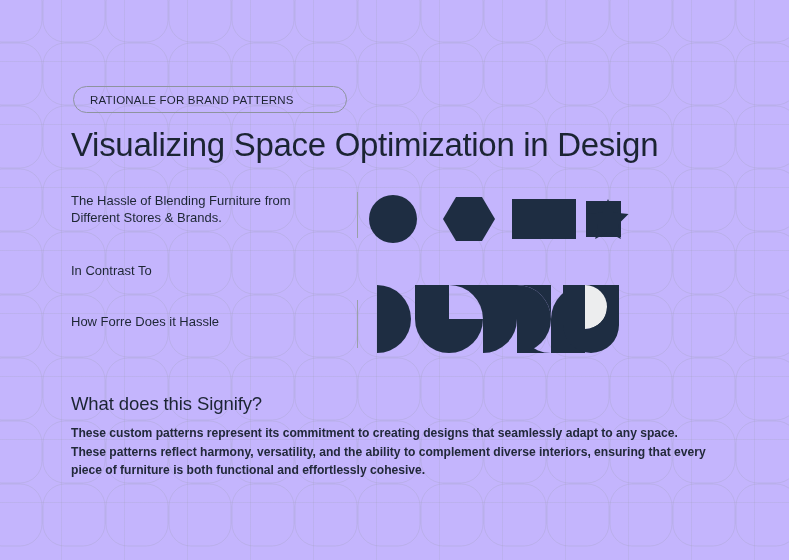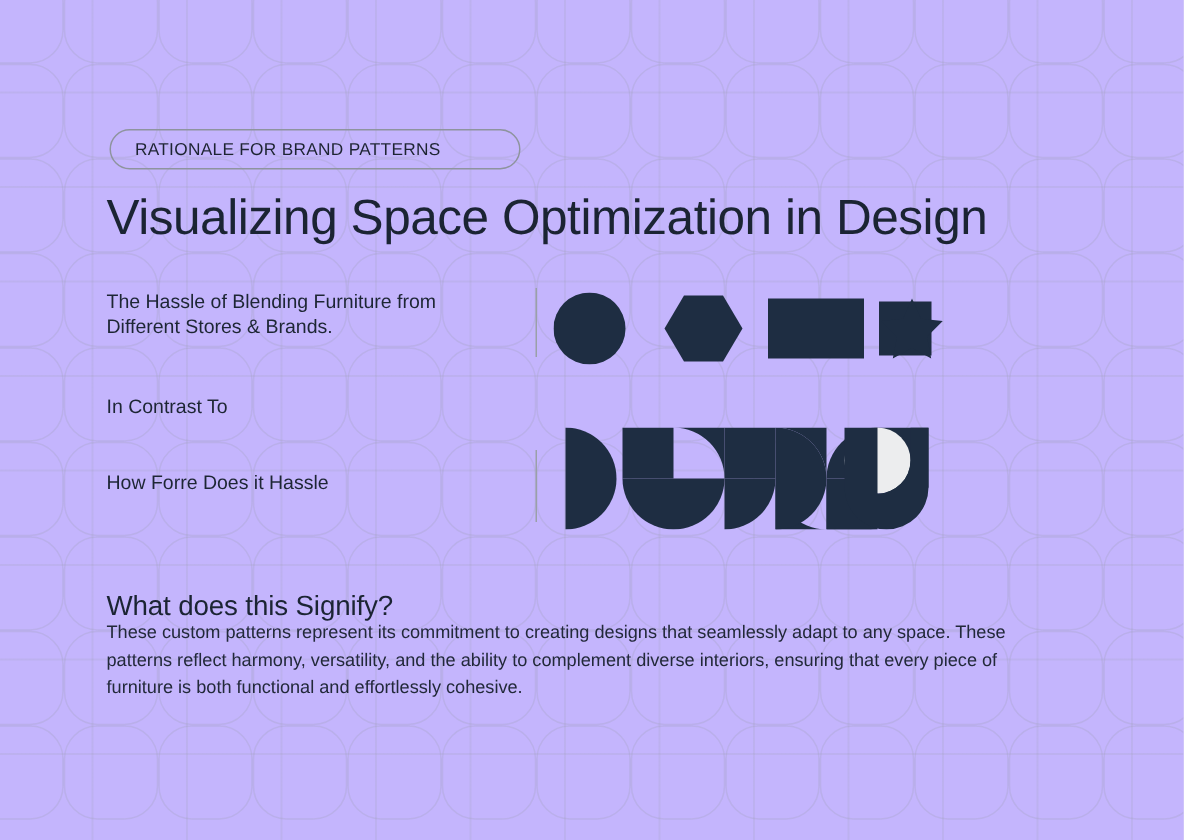--- a/index.html
+++ b/index.html
@@ -111,26 +111,26 @@
     font-weight: 400;
     color: #1b2433;
     letter-spacing: -0.1px;
     white-space: nowrap;
     margin-top: 14px;
   }
 
   .signify-body {
     position: absolute;
     left: 71px;
-    top: 412px;
+    top: 424px;
     width: 640px;
     font-size: 12.1px;
     line-height: 18.5px;
     color: #22293a;
-    font-weight: 400;
+    font-weight: 700;
   }
 </style>
 </head>
 <body>
 
 <div id="slide">
 
   <div class="bg-pattern">
     <div class="bg-grid-lines"></div>
     <div class="bg-rounds">

